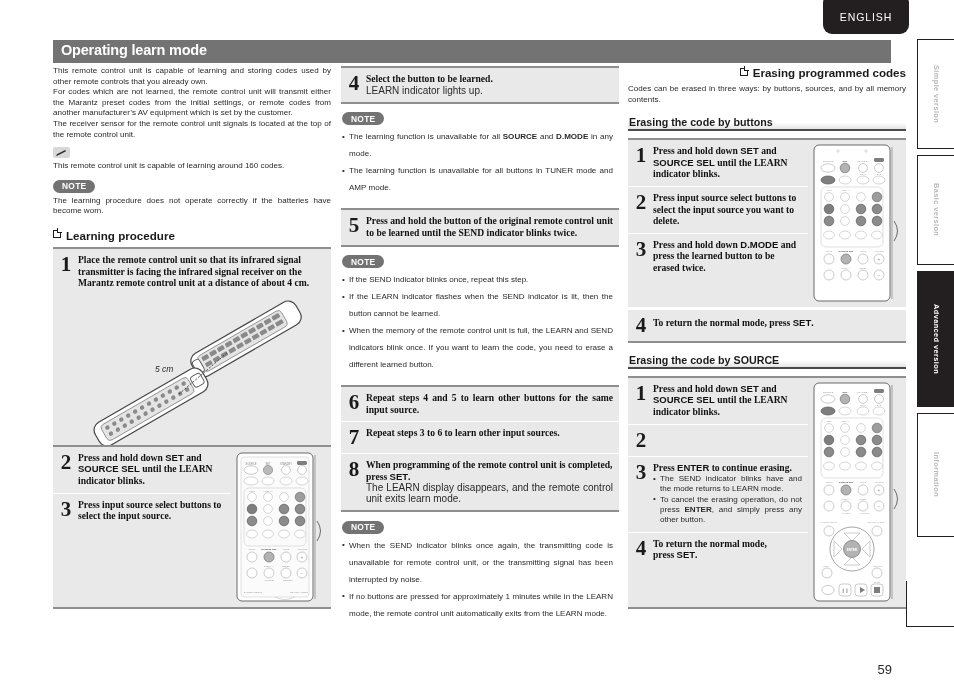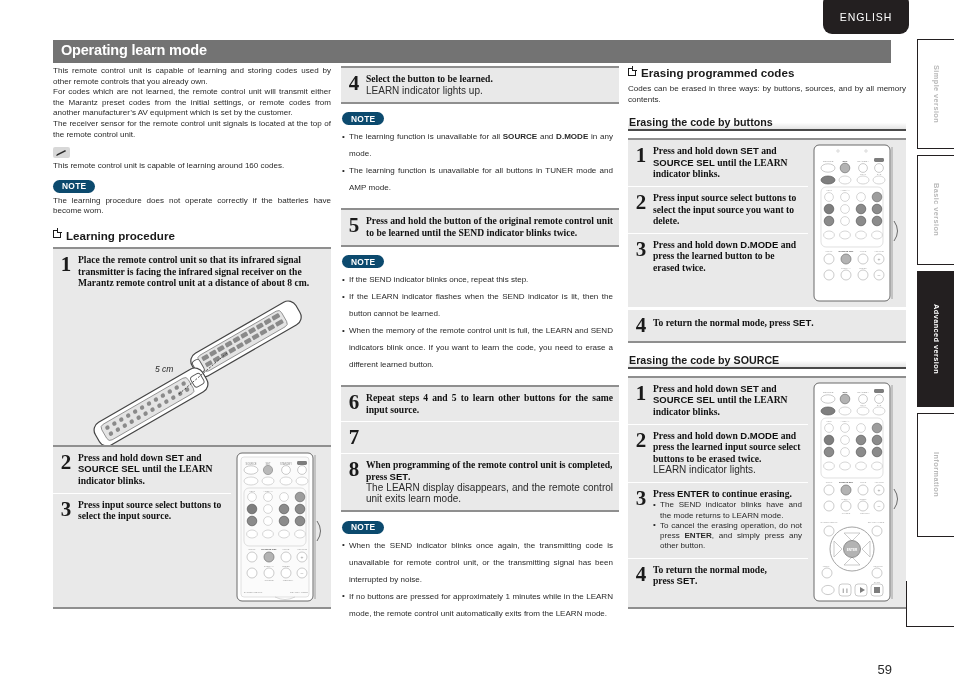--- a/index.html
+++ b/index.html
@@ -65,21 +65,21 @@
   
   .pencil {
     width: 17px; height: 11px; background: #d8d8d8;
     border-radius: 2px; display: flex; align-items: center; justify-content: center;
     margin: 7px 0 3px 0;
   }
   .pencil svg { display: block; }
 
   .note-pill {
     display: inline-flex; align-items: center; justify-content: center;
-    background: #0c4a6e; color: #fff; border-radius: 8px;
+    background: #737373; color: #fff; border-radius: 8px;
     height: 13px; padding: 0 9px;
     font-size: 8.4px; font-weight: bold; letter-spacing: 0.3px;
     margin: 8px 0 3px 0;
   }
 
   h2.sec {
     font-size: 11.6px; font-weight: bold; color: #1a1a1a;
     margin: 12px 0 5px 0; display: flex; align-items: center; gap: 5px;
   }
   .sqbullet {
@@ -211,21 +211,21 @@
     <h2 class="sec">
       <span class="sqbullet"></span>
       <span>Learning procedure</span>
     </h2>
 
     
     <div class="steps">
       <div class="step">
         <div class="num">1</div>
         <div class="txt">
-          <div class="lead">Place the remote control unit so that its infrared signal transmitter is facing the infrared signal receiver on the Marantz remote control unit at a distance of about 8 cm.</div>
+          <div class="lead">Place the remote control unit so that its infrared signal transmitter is facing the infrared signal receiver on the Marantz remote control unit at a distance of about 4 cm.</div>
         </div>
       </div>
       <div class="fig-learn">
         <svg width="278" height="146" viewBox="0 0 278 146">
 
           <g transform="translate(185,40) rotate(-30)">
             <rect x="-60" y="-13" width="120" height="26" rx="9" fill="#ffffff" stroke="#444" stroke-width="1.2"></rect>
             <rect x="-52" y="-9" width="96" height="18" rx="4" fill="#e4e4e4" stroke="#777" stroke-width="0.7"></rect>
             <g fill="#8a8a8a">
               <rect x="-48" y="-6.5" width="7" height="4.5" rx="1"></rect>
@@ -430,20 +430,23 @@
 
     <div class="steps" style="margin-top:6px;">
       <div class="step">
         <div class="num">6</div>
         <div class="txt">
           <div class="lead just">Repeat steps 4 and 5 to learn other buttons for the same input source.</div>
         </div>
       </div>
       <div class="step">
         <div class="num">7</div>
+        <div class="txt">
+          <div class="lead just">Repeat steps 3 to 6 to learn other input sources.</div>
+        </div>
       </div>
       <div class="step">
         <div class="num">8</div>
         <div class="txt">
           <div class="lead">When programming of the remote control unit is completed, press <b class="sans">SET</b>.</div>
           <div class="desc">The LEARN display disappears, and the remote control unit exits learn mode.</div>
         </div>
       </div>
     </div>
     <div class="seprule"></div>
@@ -452,21 +455,21 @@
       <div class="note-pill">NOTE</div>
       <ul>
         <li>When the SEND indicator blinks once again, the transmitting code is unavailable for remote control unit, or the transmitting signal has been interrupted by noise.</li>
         <li>If no buttons are pressed for approximately 1 minutes while in the LEARN mode, the remote control unit automatically exits from the LEARN mode.</li>
       </ul>
     </div>
   </div>
 
   <div class="col col3">
 
-    <h2 class="sec" style="margin-top:0;">
+    <h2 class="sec" style="margin-top:0;justify-content:flex-end;">
       <span class="sqbullet"></span>
       <span>Erasing programmed codes</span>
     </h2>
     <p class="body">Codes can be erased in three ways: by buttons, sources, and by all memory contents.</p>
 
     <h3 class="sub">Erasing the code by buttons</h3>
 
     <div class="steps" style="display:flex;">
       <div style="flex:1;">
         <div class="step">
@@ -575,24 +578,20 @@
     <div class="steps" style="display:flex;">
       <div style="flex:1;">
         <div class="step">
           <div class="num">1</div>
           <div class="txt">
             <div class="lead">Press and hold down <b class="sans">SET</b> and <b class="sans">SOURCE SEL</b> until the LEARN indicator blinks.</div>
           </div>
         </div>
         <div class="step">
           <div class="num">2</div>
-          <div class="txt">
-            <div class="lead">Press and hold down <b class="sans">D.MODE</b> and press the learned input source select buttons to be erased twice.</div>
-            <div class="desc">LEARN indicator lights.</div>
-          </div>
         </div>
         <div class="step">
           <div class="num">3</div>
           <div class="txt">
             <div class="lead">Press <b class="sans">ENTER</b> to continue erasing.</div>
             <ul>
               <li>The SEND indicator blinks have and the mode returns to LEARN mode.</li>
               <li>To cancel the erasing operation, do not press <b>ENTER</b>, and simply press any other button.</li>
             </ul>
           </div>

